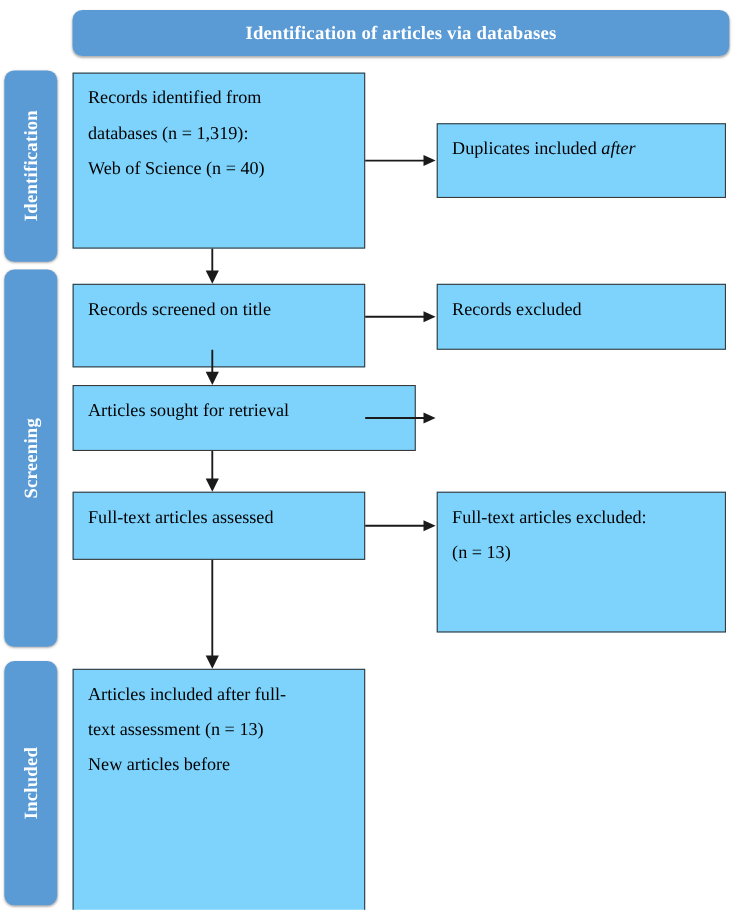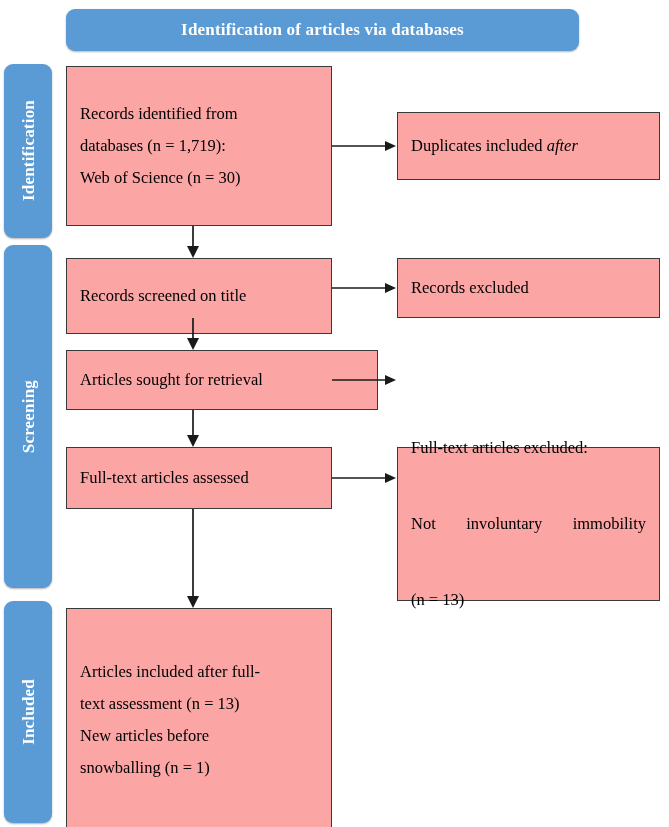--- a/index.html
+++ b/index.html
@@ -35,21 +35,21 @@
     display: flex;
     align-items: center;
     justify-content: center;
     text-align: center;
     letter-spacing: 0.2px;
   }
 
   .stage-banner {
     left: 66px;
     top: 9px;
-    width: 513px;
+    width: 597px;
     height: 42px;
     font-size: 17px;
   }
 
   .stage-side {
     left: 4px;
     width: 48px;
     font-size: 17px;
   }
   .stage-side .vtext {
@@ -59,46 +59,45 @@
     line-height: 1;
   }
 
   #stage-identification { top: 64px;  height: 174px; }
   #stage-screening      { top: 245px; height: 343px; }
   #stage-included       { top: 601px; height: 222px; }
 
   
   .box {
     position: absolute;
-    background: #fca5a5;
+    background: #7dd3fc;
     border: 1.6px solid #3a3a3a;
     box-sizing: border-box;
     font-size: 16.5px;
     line-height: 1.95;
     padding: 6px 13px;
     display: flex;
     flex-direction: column;
-    justify-content: center;
   }
   .box .ln { display: block; white-space: nowrap; }
   .box.justify .ln {
     white-space: normal;
     text-align: justify;
     text-align-last: justify;
   }
   .box .it { font-style: italic; }
 
   #box-records-identified  { left: 66px;  top: 66px;  width: 266px; height: 160px; }
   #box-duplicates-removed  { left: 397px; top: 112px; width: 263px; height: 68px;  }
   #box-records-screened    { left: 66px;  top: 258px; width: 266px; height: 76px;  }
   #box-records-excluded    { left: 397px; top: 258px; width: 263px; height: 60px;  }
   #box-articles-sought     { left: 66px;  top: 350px; width: 312px; height: 60px;  }
   #box-articles-not-retrieved { left: 397px; top: 350px; width: 263px; height: 60px; }
   #box-fulltext-assessed   { left: 66px;  top: 447px; width: 266px; height: 62px;  }
-  #box-fulltext-excluded   { left: 397px; top: 447px; width: 263px; height: 154px; gap: 44px; }
+  #box-fulltext-excluded   { left: 397px; top: 447px; width: 263px; height: 128px; }
   #box-articles-included   { left: 66px;  top: 608px; width: 266px; height: 224px; }
 
   
   #connectors {
     position: absolute;
     left: 0; top: 0;
     width: 669px; height: 827px;
     pointer-events: none;
   }
   #connectors line { stroke: #1a1a1a; stroke-width: 1.7px; }
@@ -118,22 +117,22 @@
   </div>
   <div class="stage stage-side" id="stage-screening">
     <span class="vtext">Screening</span>
   </div>
   <div class="stage stage-side" id="stage-included">
     <span class="vtext">Included</span>
   </div>
 
   <div class="box" id="box-records-identified">
     <span class="ln">Records identified from</span>
-    <span class="ln">databases (n = 1,719):</span>
-    <span class="ln">Web of Science (n = 30)</span>
+    <span class="ln">databases (n = 1,319):</span>
+    <span class="ln">Web of Science (n = 40)</span>
   </div>
 
   <div class="box" id="box-duplicates-removed">
     <span class="ln"><span>Duplicates included </span><span class="it">after</span></span>
   </div>
 
   <div class="box" id="box-records-screened">
     <span class="ln">Records screened on title</span>
   </div>
 
@@ -145,29 +144,27 @@
     <span class="ln">Articles sought for retrieval</span>
   </div>
 
 
   <div class="box" id="box-fulltext-assessed">
     <span class="ln">Full-text articles assessed</span>
   </div>
 
   <div class="box justify" id="box-fulltext-excluded">
     <span class="ln" style="text-align-last:left">Full-text articles excluded:</span>
-    <span class="ln">Not involuntary immobility</span>
     <span class="ln" style="text-align-last:left">(n = 13)</span>
   </div>
 
   <div class="box" id="box-articles-included">
     <span class="ln">Articles included after full-</span>
     <span class="ln">text assessment (n = 13)</span>
     <span class="ln">New articles before</span>
-    <span class="ln">snowballing (n = 1)</span>
   </div>
 
   <svg id="connectors" viewBox="0 0 669 827">
 
     <g>
       <line x1="332" y1="146" x2="389" y2="146"></line>
       <polygon points="396,146 385,141 385,151"></polygon>
     </g>
 
     <g>

